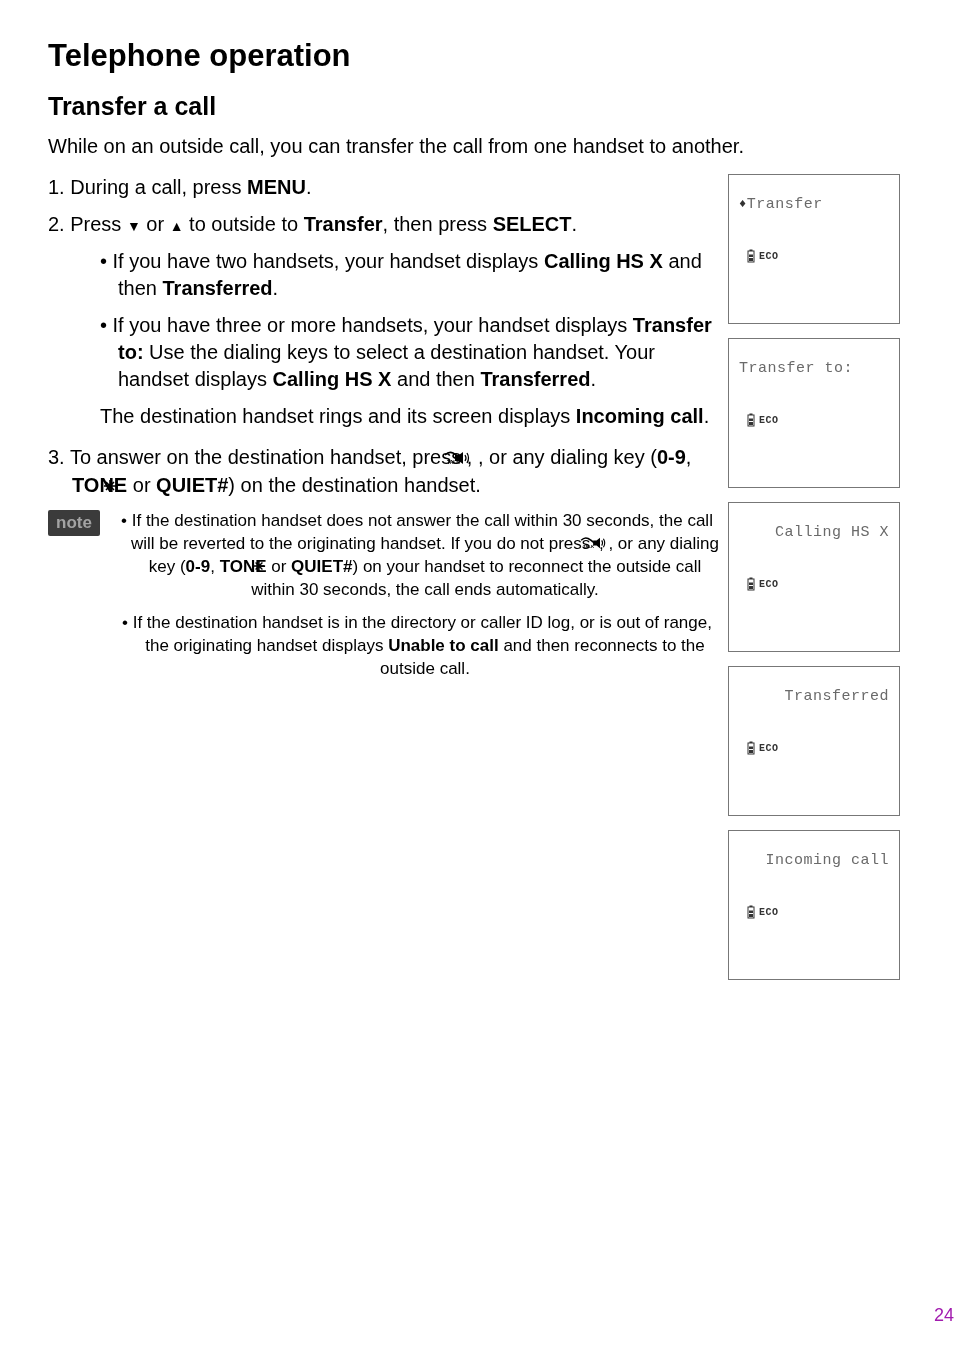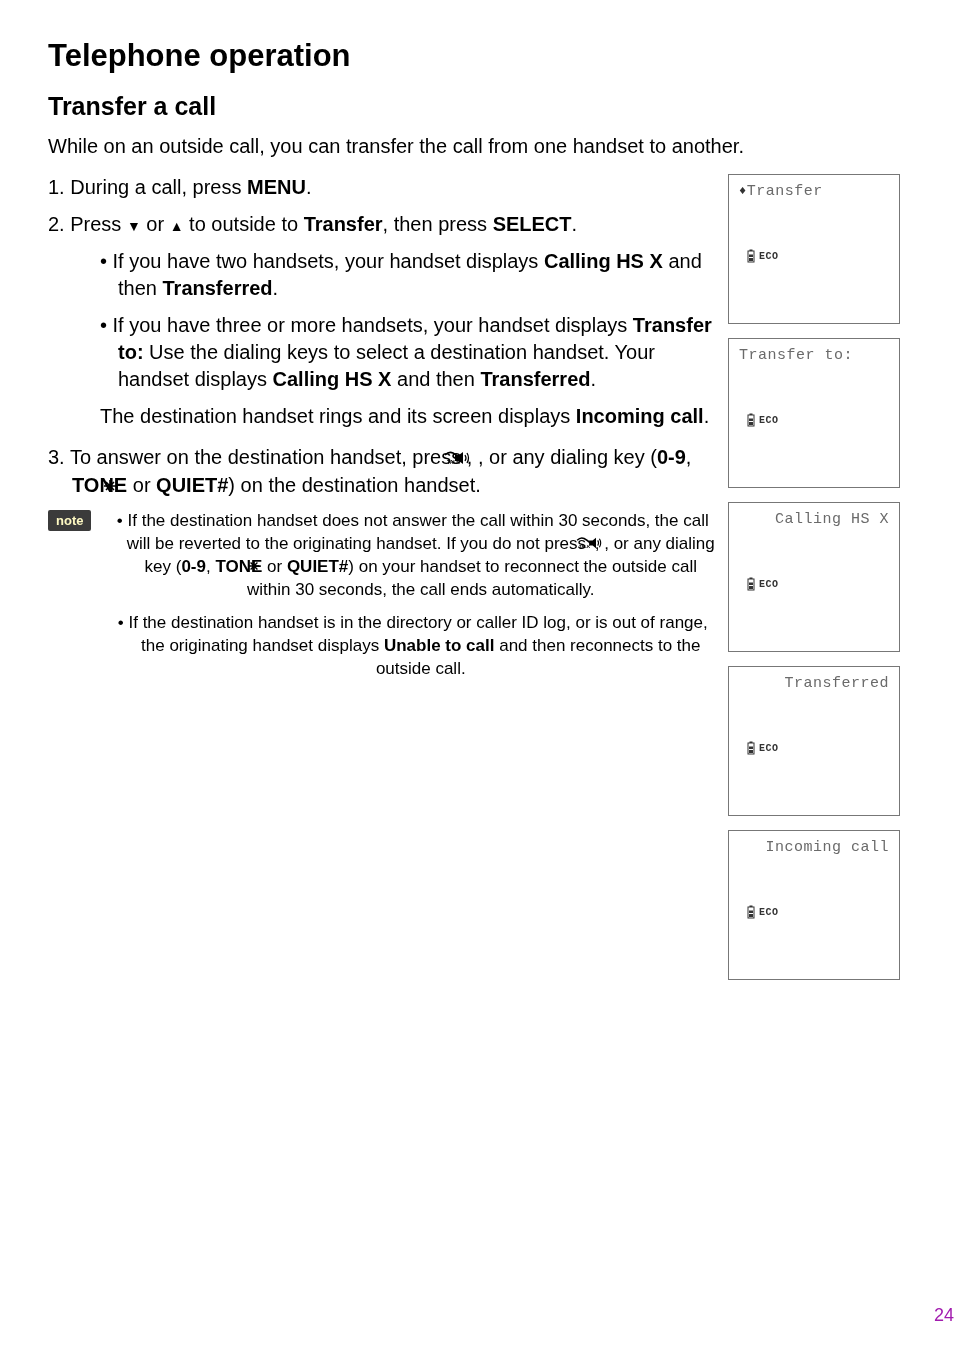--- a/index.html
+++ b/index.html
@@ -9,24 +9,24 @@
   .heading2 { font-size: 25px; font-weight: bold; margin-bottom: 12px; }
   .intro { font-size: 20px; margin-bottom: 14px; line-height: 1.35; }
   .content-row { display: flex; align-items: flex-start; }
   .left-col { width: 680px; }
   .right-col { width: 180px; margin-left: 8px; }
   .step { font-size: 20px; margin-bottom: 10px; line-height: 1.35; padding-left: 24px; text-indent: -24px; }
   .sub-bullet { font-size: 20px; margin: 6px 0 10px 52px; line-height: 1.35; padding-left: 18px; text-indent: -18px; }
   .sub-text { font-size: 20px; margin: 4px 0 14px 52px; line-height: 1.35; }
   .bold { font-weight: bold; }
   .note-row { display: flex; align-items: flex-start; margin-top: 8px; }
-  .note-badge { background: #3b3b3b; color: #fef9c3; font-size: 13px; font-weight: bold; padding: 3px 8px; border-radius: 2px; margin-right: 14px; flex-shrink: 0; }
+  .note-badge { background: #3b3b3b; color: #a3a3a3; font-size: 17px; font-weight: bold; padding: 3px 8px; border-radius: 2px; margin-right: 14px; flex-shrink: 0; }
   .note-list { font-size: 17px; line-height: 1.35; text-align: center; }
   .note-item { margin-bottom: 10px; padding-left: 16px; text-indent: -16px; }
-  .screen-box { border: 1px solid #777; width: 172px; height: 150px; margin-bottom: 14px; padding: 8px 10px; position: relative; font-family: "Courier New", monospace; }
+  .screen-box { border: 1px solid #777; width: 172px; height: 150px; margin-bottom: 14px; padding: 21px 10px; position: relative; font-family: "Courier New", monospace; }
   .screen-line { font-size: 15px; color: #6a6a6a; letter-spacing: 0.5px; }
   .screen-top-right { text-align: right; }
   .screen-top-left { text-align: left; }
   .eco-row { position: absolute; left: 16px; bottom: 60px; display: flex; align-items: center; gap: 2px; }
   .eco-text { font-size: 10px; font-weight: bold; color: #333; letter-spacing: 0.5px; }
   .triangle-updown { display: inline-block; font-size: 12px; color: #333; vertical-align: middle; }
   .tri-down { font-size: 14px; }
   .tri-up { font-size: 14px; }
   .page-num { position: absolute; bottom: 28px; left: 0; right: 0; text-align: right; font-size: 18px; color: #a21caf; }
   .icon-inline { display: inline-block; vertical-align: middle; }

